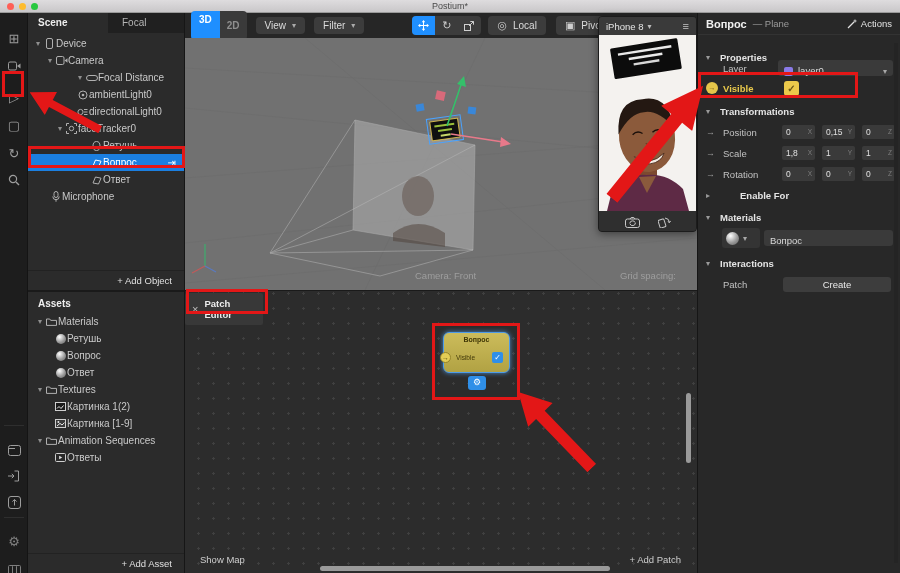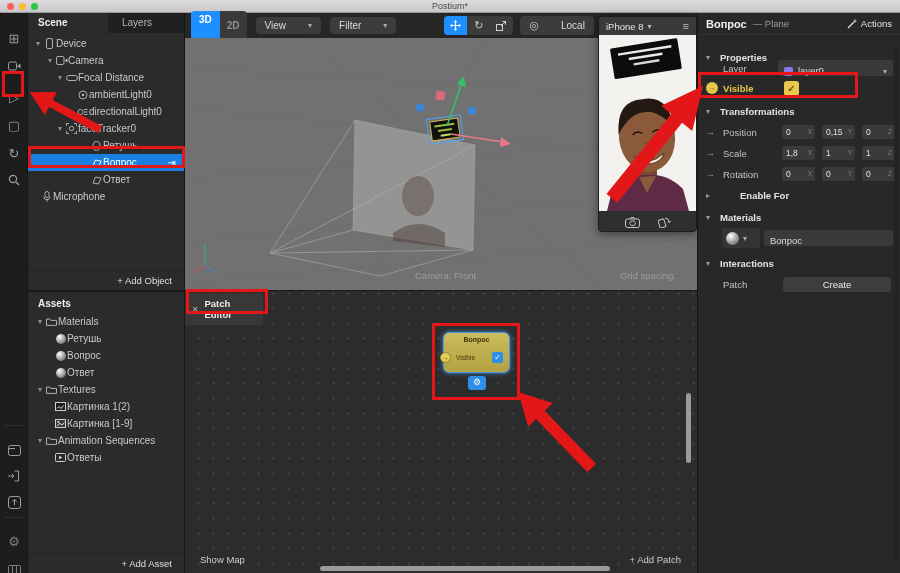--- a/index.html
+++ b/index.html
@@ -57,21 +57,21 @@
   .sphere { width:10px; height:10px; border-radius:50%;
     background:radial-gradient(circle at 35% 30%, #ffffff, #9a9a9a 55%, #5f5f5f); }
 
   
   .vp-toolbar { left:185px; top:13px; width:512px; height:25px; background:#262626;
     display:flex; align-items:center; }
   .seg { display:flex; border-radius:4px; overflow:hidden; margin-left:6px; }
   .seg .on { background:#1f8fff; color:#fff; font-size:10px; font-weight:bold; padding:3px 8px;}
   .seg .off{ background:#3a3a3a; color:#8f8f8f; font-size:10px; font-weight:bold; padding:9px 7px;}
   .tbtn { background:#3c3c3c; color:#dcdcdc; font-size:10px; border-radius:4px;
-    padding:3px 9px; margin-left:9px; display:flex; align-items:center; gap:22px; }
+    padding:3px 9px; margin-left:9px; display:flex; align-items:center; gap:6px; }
   .tbtn .i-chev{ font-size:8px; color:#aaa; }
   .toolgrp { display:flex; background:#3c3c3c; border-radius:4px; overflow:hidden; margin-left:48px;}
   .toolcell { width:23px; height:19px; display:flex; align-items:center; justify-content:center;
     color:#cfcfcf; font-size:11px; }
   .toolcell.on { background:#1f8fff; color:#fff; }
   .vp-canvas { left:185px; top:38px; width:512px; height:252px; background:#717171; }
   .vp-label { position:absolute; font-size:9.5px; color:#9e9e9e; }
 
   
   .simulator { left:598px; top:16px; width:99px; height:216px; background:#2f2f2f;
@@ -205,21 +205,21 @@
     <svg width="13" height="10" viewBox="0 0 13 10">
         <rect x="0.5" y="0.5" width="8" height="9" rx="1" fill="none" stroke="#7f7f7f"></rect>
         <rect x="4.5" y="0.5" width="8" height="9" rx="1" fill="none" stroke="#7f7f7f"></rect>
       </svg>
   </div>
 </div>
 
 <div class="abs scene-panel">
   <div class="panel-tabs">
     <div class="tab-scene">Scene</div>
-    <div class="tab-layers">Layers</div>
+    <div class="tab-layers">Focal</div>
   </div>
   <div class="tree">
     <div class="trow" style="padding-left:5px;">
       <span class="disc i-tri-o"></span>
       <span class="ticon">
           <svg width="7" height="11" viewBox="0 0 7 11">
             <rect x="0.5" y="0.5" width="6" height="10" rx="1.5" fill="none" stroke="#b0b0b0"></rect>
           </svg>
         </span>
       <span>Device</span>
@@ -227,21 +227,21 @@
     <div class="trow" style="padding-left:17px;">
       <span class="disc i-tri-o"></span>
       <span class="ticon">
           <svg width="12" height="9" viewBox="0 0 12 9">
             <rect x="0.5" y="0.5" width="7.5" height="8" rx="1.5" fill="none" stroke="#b0b0b0"></rect>
             <path d="M8.5 4.5l3-2.2v4.4z" fill="#b0b0b0"></path>
           </svg>
         </span>
       <span>Camera</span>
     </div>
-    <div class="trow" style="padding-left:27px;">
+    <div class="trow" style="padding-left:27px;margin-left:20px;">
       <span class="disc i-tri-o"></span>
       <span class="ticon">
           <svg width="12" height="6" viewBox="0 0 12 6">
             <rect x="0.5" y="0.5" width="11" height="5" rx="2.5" fill="none" stroke="#b0b0b0"></rect>
           </svg>
         </span>
       <span>Focal Distance</span>
     </div>
     <div class="trow" style="padding-left:48px;">
       <span class="ticon">
@@ -289,21 +289,21 @@
       <span class="jump-ic i-arrow-bar"></span>
     </div>
     <div class="trow" style="padding-left:62px;">
       <span class="ticon">
           <svg width="12" height="10" viewBox="0 0 12 10">
             <path d="M2 8L4.5 2 10 3.2 7.5 9z" fill="none" stroke="#b0b0b0"></path>
           </svg>
         </span>
       <span>Ответ</span>
     </div>
-    <div class="trow" style="padding-left:12px;">
+    <div class="trow" style="padding-left:21px;">
       <span class="ticon">
           <svg width="8" height="11" viewBox="0 0 8 11">
             <rect x="2" y="0.5" width="4" height="6" rx="2" fill="none" stroke="#b0b0b0"></rect>
             <path d="M0.8 5.5a3.2 3.2 0 006.4 0M4 8.7v2" stroke="#b0b0b0" fill="none"></path>
           </svg>
         </span>
       <span>Microphone</span>
     </div>
   </div>
   <div class="add-row">+  Add Object</div>

